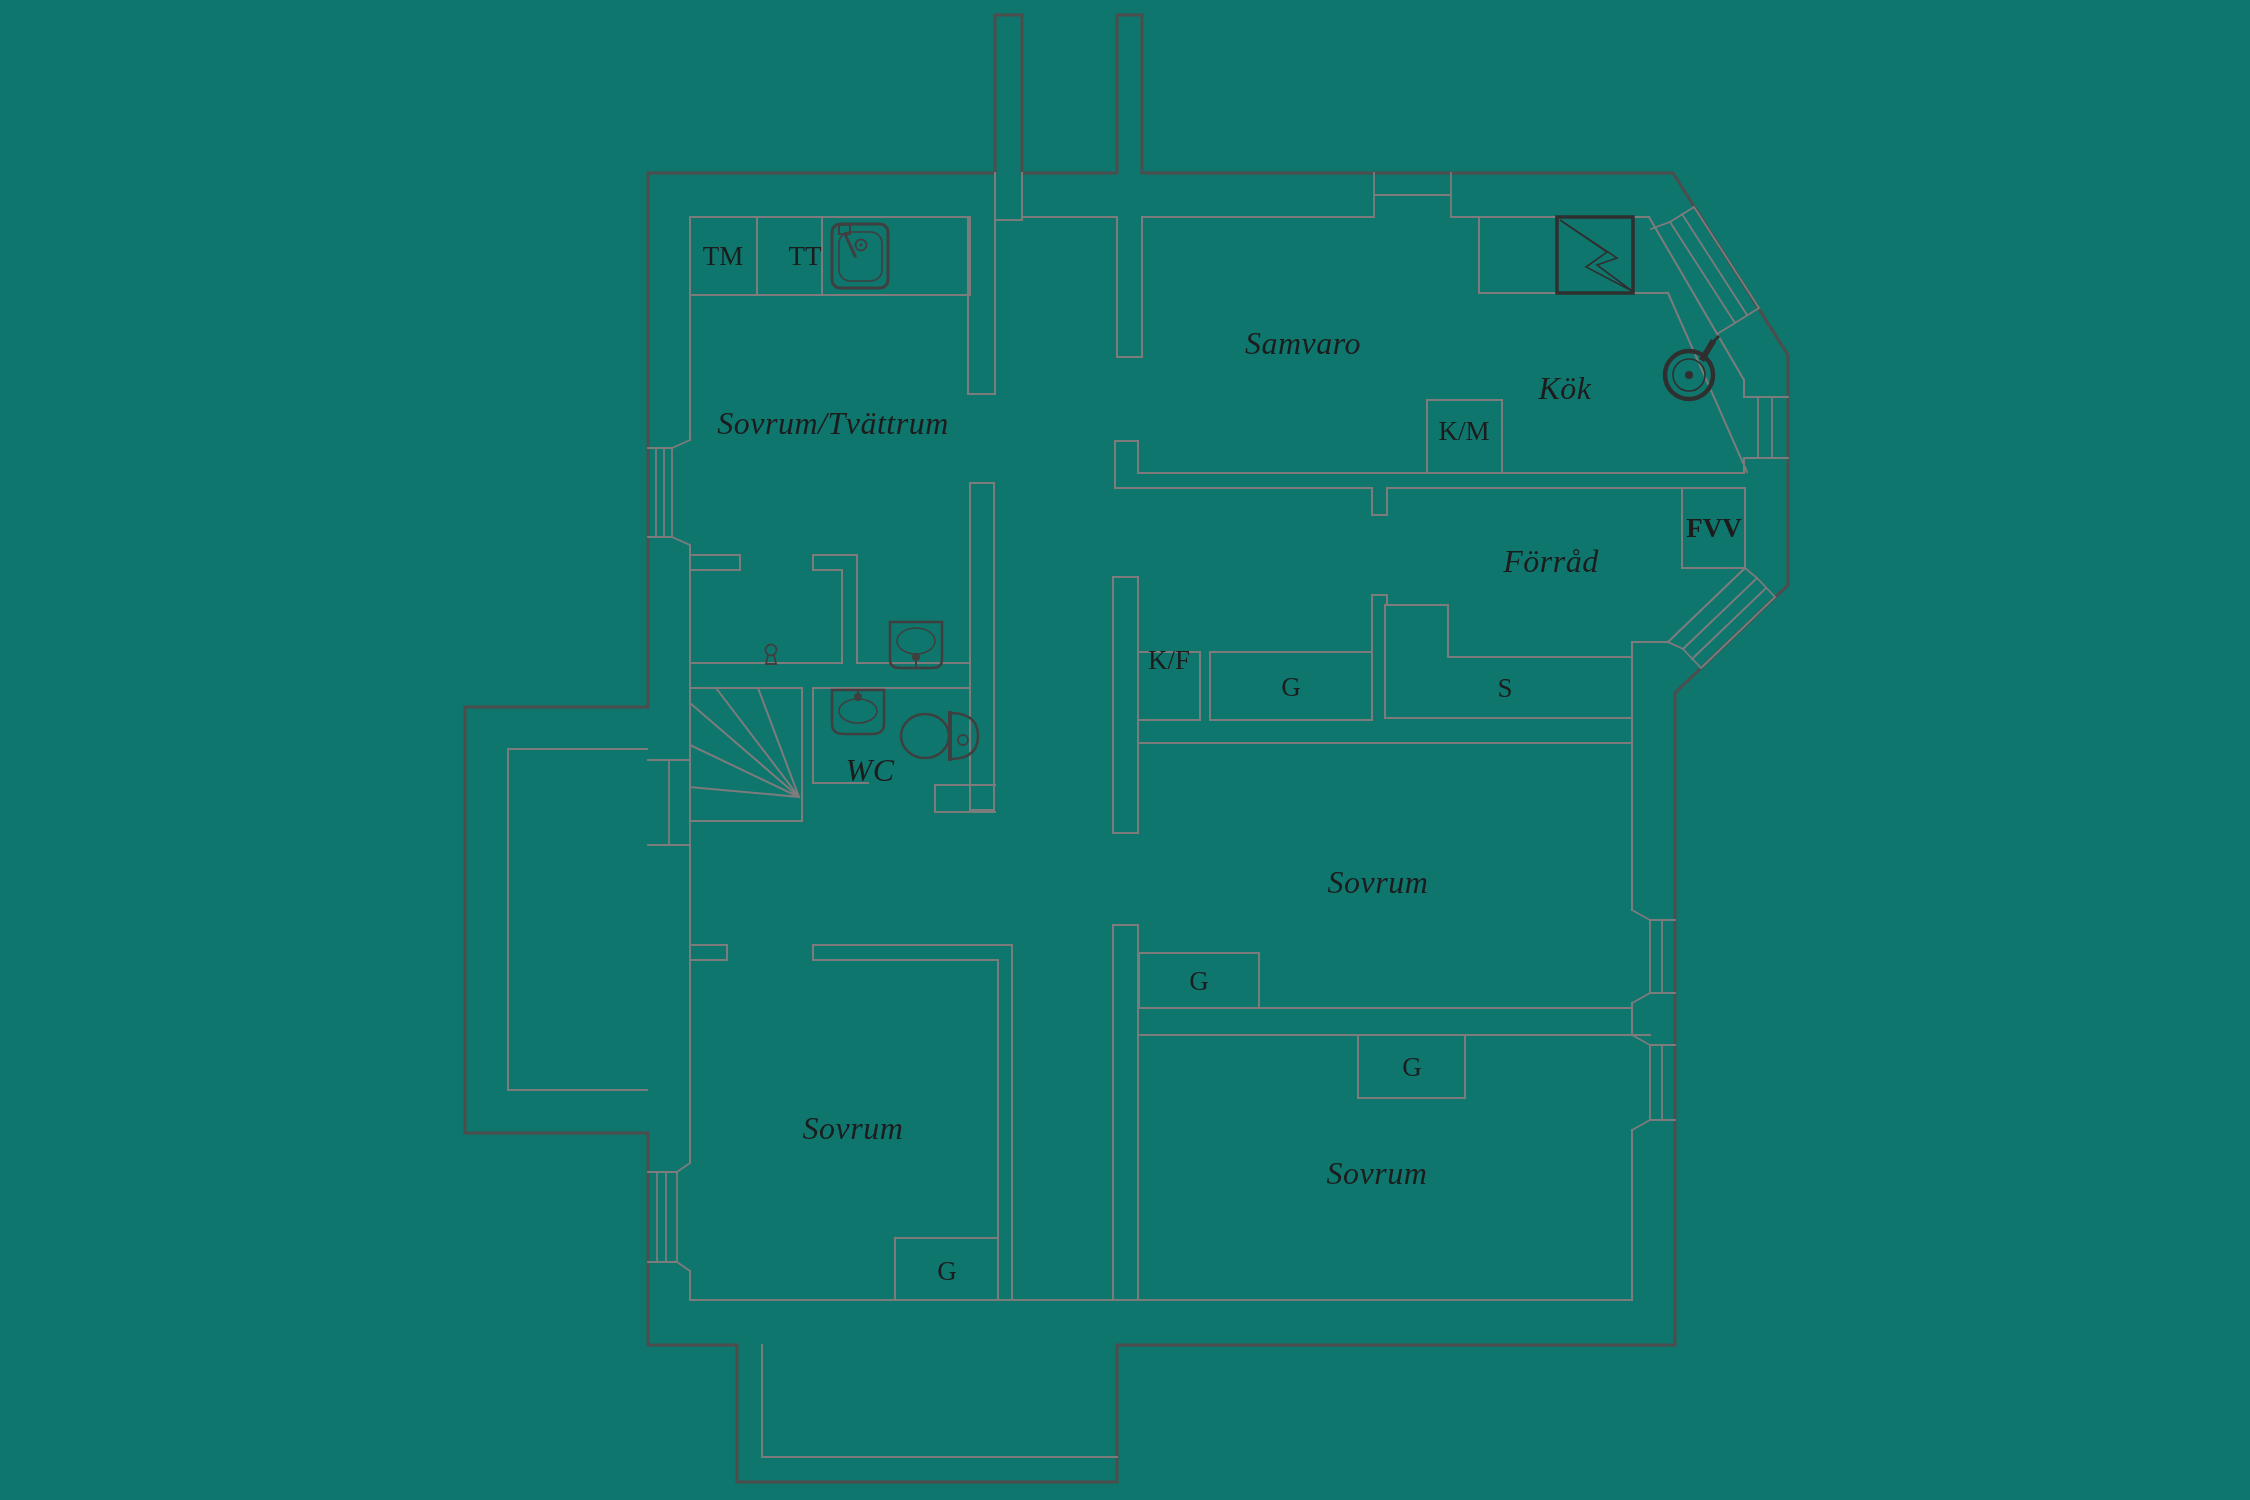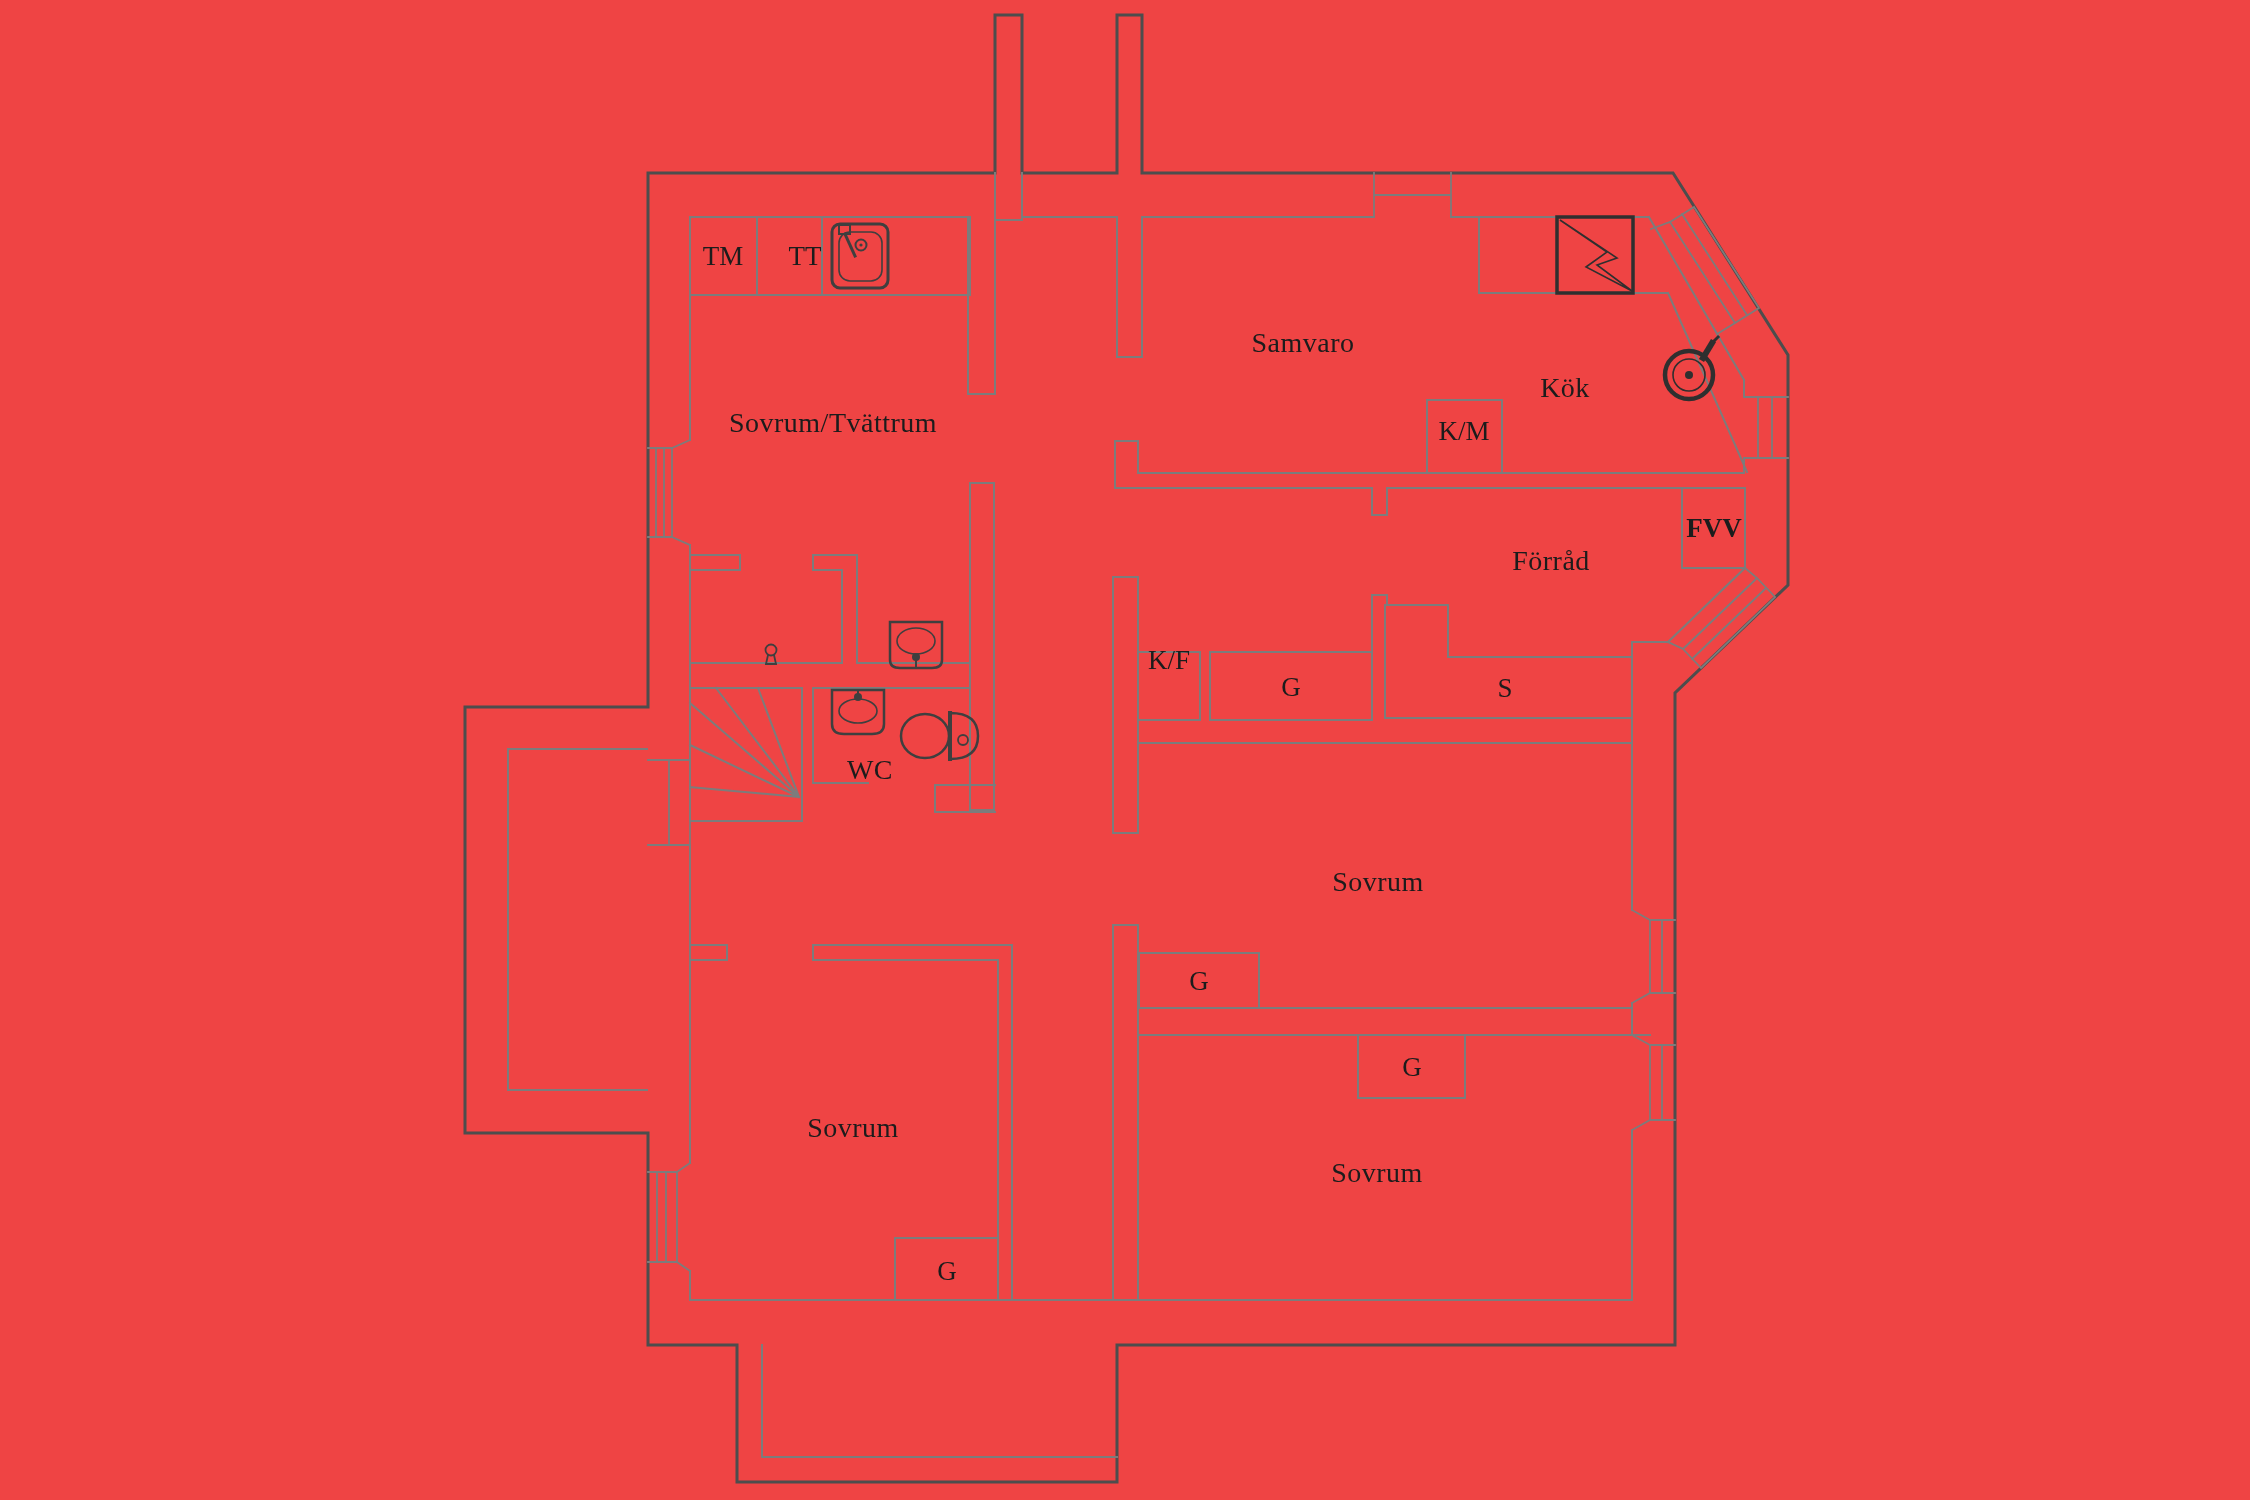--- a/index.html
+++ b/index.html
@@ -1,21 +1,21 @@
 <!DOCTYPE html>
 <html><head>
 <meta charset="utf-8">
 <style>
   html,body{margin:0;padding:0;background:#ffffff;}
-  #canvas{position:relative;width:2250px;height:1500px;background:#ef4444;overflow:hidden;
+  #canvas{position:relative;width:2250px;height:1500px;background:#0f766e;overflow:hidden;
           font-family:"Liberation Serif","DejaVu Serif",serif;text-align:right;}
   #plan-svg{position:absolute;left:0;top:0;}
   .label{position:absolute;transform:translate(-50%,-50%);color:#1c1c1c;white-space:nowrap;
          font-family:"Liberation Serif","DejaVu Serif",serif;}
-  .label.room{font-size:28px;letter-spacing:.5px;}
+  .label.room{font-size:32px;letter-spacing:.5px;font-style:italic;}
   .label.closet{font-size:27px;}
 </style>
 </head>
 <body>
 
 <div id="canvas">
 
   <svg id="plan-svg" width="2250" height="1500" viewBox="0 0 2250 1500" fill="none" stroke-linecap="square" stroke-linejoin="miter">
 
     <g stroke="#4d4d4d" stroke-width="3">

